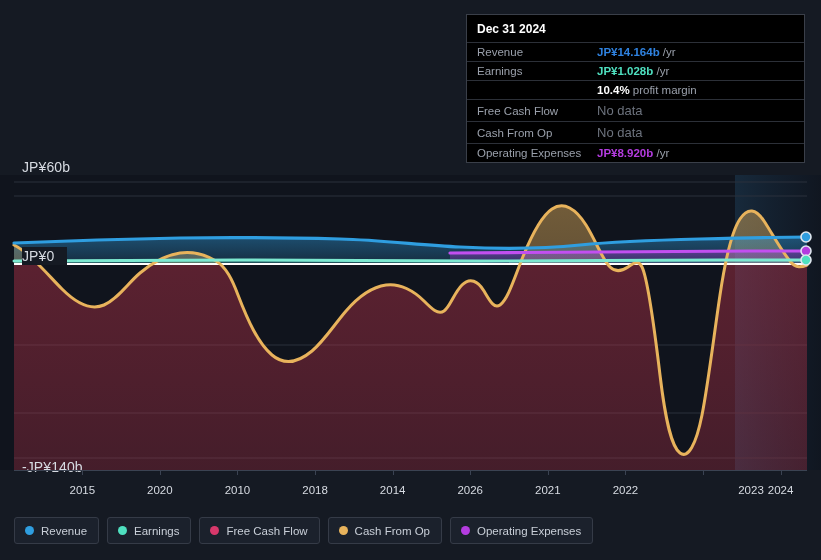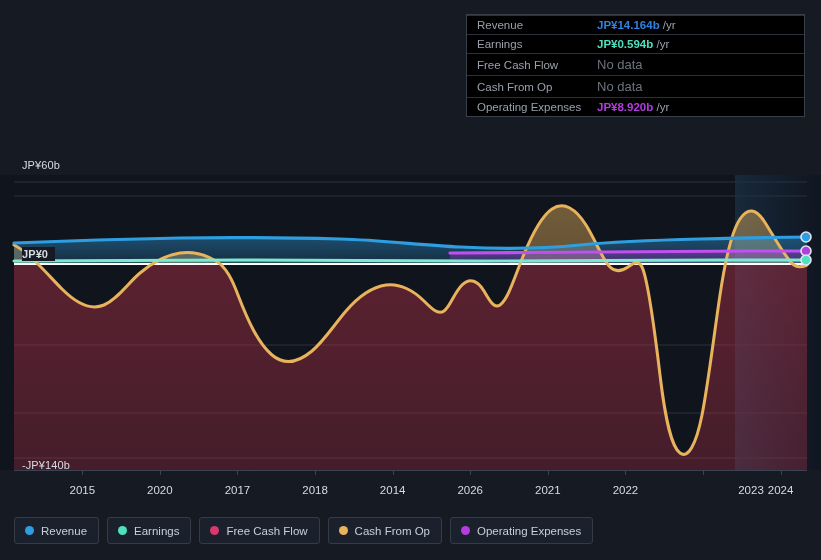--- a/index.html
+++ b/index.html
@@ -48,27 +48,27 @@
   }
   #plot-svg {
     position: absolute;
     left: 0;
     top: 0;
   }
 
   
   .y-label {
     position: absolute;
-    font-size: 11px;
+    font-size: 14px;
     color: #d7dbe2;
     letter-spacing: .1px;
     white-space: nowrap;
   }
   #y-label-top   { left: 22px; top: 159px; }
-  #y-label-zero  { left: 22px; top: 247px; background: #151a23; padding: 1px 7px 1px 0; z-index: 5; font-weight: bold;}
+  #y-label-zero  { left: 22px; top: 247px; background: #151a23; padding: 1px 13px 1px 0; z-index: 5;}
   #y-label-bot   { left: 22px; top: 459px; }
 
   #x-axis {
     position: absolute;
     left: 0;
     top: 470px;
     width: 695px;
     height: 30px;
   }
   .x-tick {
@@ -278,46 +278,51 @@
   <div class="y-label" id="y-label-zero">JP¥0</div>
   <div class="y-label" id="y-label-bot">-JP¥140b</div>
 
   <div id="x-axis-line"></div>
   <div id="x-axis">
       <div class="x-tick-mark" style="left: 82.2818px;"></div>
       <div class="x-tick" style="left: 82.2818px;">2015</div>
       <div class="x-tick-mark" style="left: 159.875px;"></div>
       <div class="x-tick" style="left: 159.875px;">2020</div>
       <div class="x-tick-mark" style="left: 237.468px;"></div>
-      <div class="x-tick" style="left: 237.468px;">2017</div>
+      <div class="x-tick" style="left: 237.468px;">2010</div>
       <div class="x-tick-mark" style="left: 315.061px;"></div>
       <div class="x-tick" style="left: 315.061px;">2018</div>
       <div class="x-tick-mark" style="left: 392.654px;"></div>
       <div class="x-tick" style="left: 392.654px;">2014</div>
       <div class="x-tick-mark" style="left: 470.247px;"></div>
       <div class="x-tick" style="left: 470.247px;">2026</div>
       <div class="x-tick-mark" style="left: 547.84px;"></div>
       <div class="x-tick" style="left: 547.84px;">2021</div>
       <div class="x-tick-mark" style="left: 625.432px;"></div>
       <div class="x-tick" style="left: 625.432px;">2022</div>
       <div class="x-tick-mark" style="left: 703.025px;"></div>
       <div class="x-tick" style="left: 703.025px; margin-left: 48px;">2023</div>
       <div class="x-tick-mark" style="left: 780.618px;"></div>
       <div class="x-tick" style="left: 780.618px;">2024</div>
     </div>
 
   <div id="tooltip">
+    <div id="tooltip-date">Dec 31 2024</div>
     <div id="tooltip-rows">
         <div class="tt-row">
           <div class="tt-label">Revenue</div>
           <div class="tt-val"><span class="amount" style="color: rgb(47, 130, 224);">JP¥14.164b</span><span class="unit"> /yr</span></div>
         </div>
         <div class="tt-row">
           <div class="tt-label">Earnings</div>
-          <div class="tt-val"><span class="amount" style="color: rgb(79, 224, 192);">JP¥0.594b</span><span class="unit"> /yr</span></div>
+          <div class="tt-val"><span class="amount" style="color: rgb(79, 224, 192);">JP¥1.028b</span><span class="unit"> /yr</span></div>
+        </div>
+        <div class="tt-row">
+          <div class="tt-label"></div>
+          <div class="tt-val"><span class="amount" style="color: rgb(255, 255, 255);">10.4%</span><span class="unit"> profit margin</span></div>
         </div>
         <div class="tt-row">
           <div class="tt-label">Free Cash Flow</div>
           <div class="tt-val"><span class="tt-nodata">No data</span></div>
         </div>
         <div class="tt-row">
           <div class="tt-label">Cash From Op</div>
           <div class="tt-val"><span class="tt-nodata">No data</span></div>
         </div>
         <div class="tt-row">

